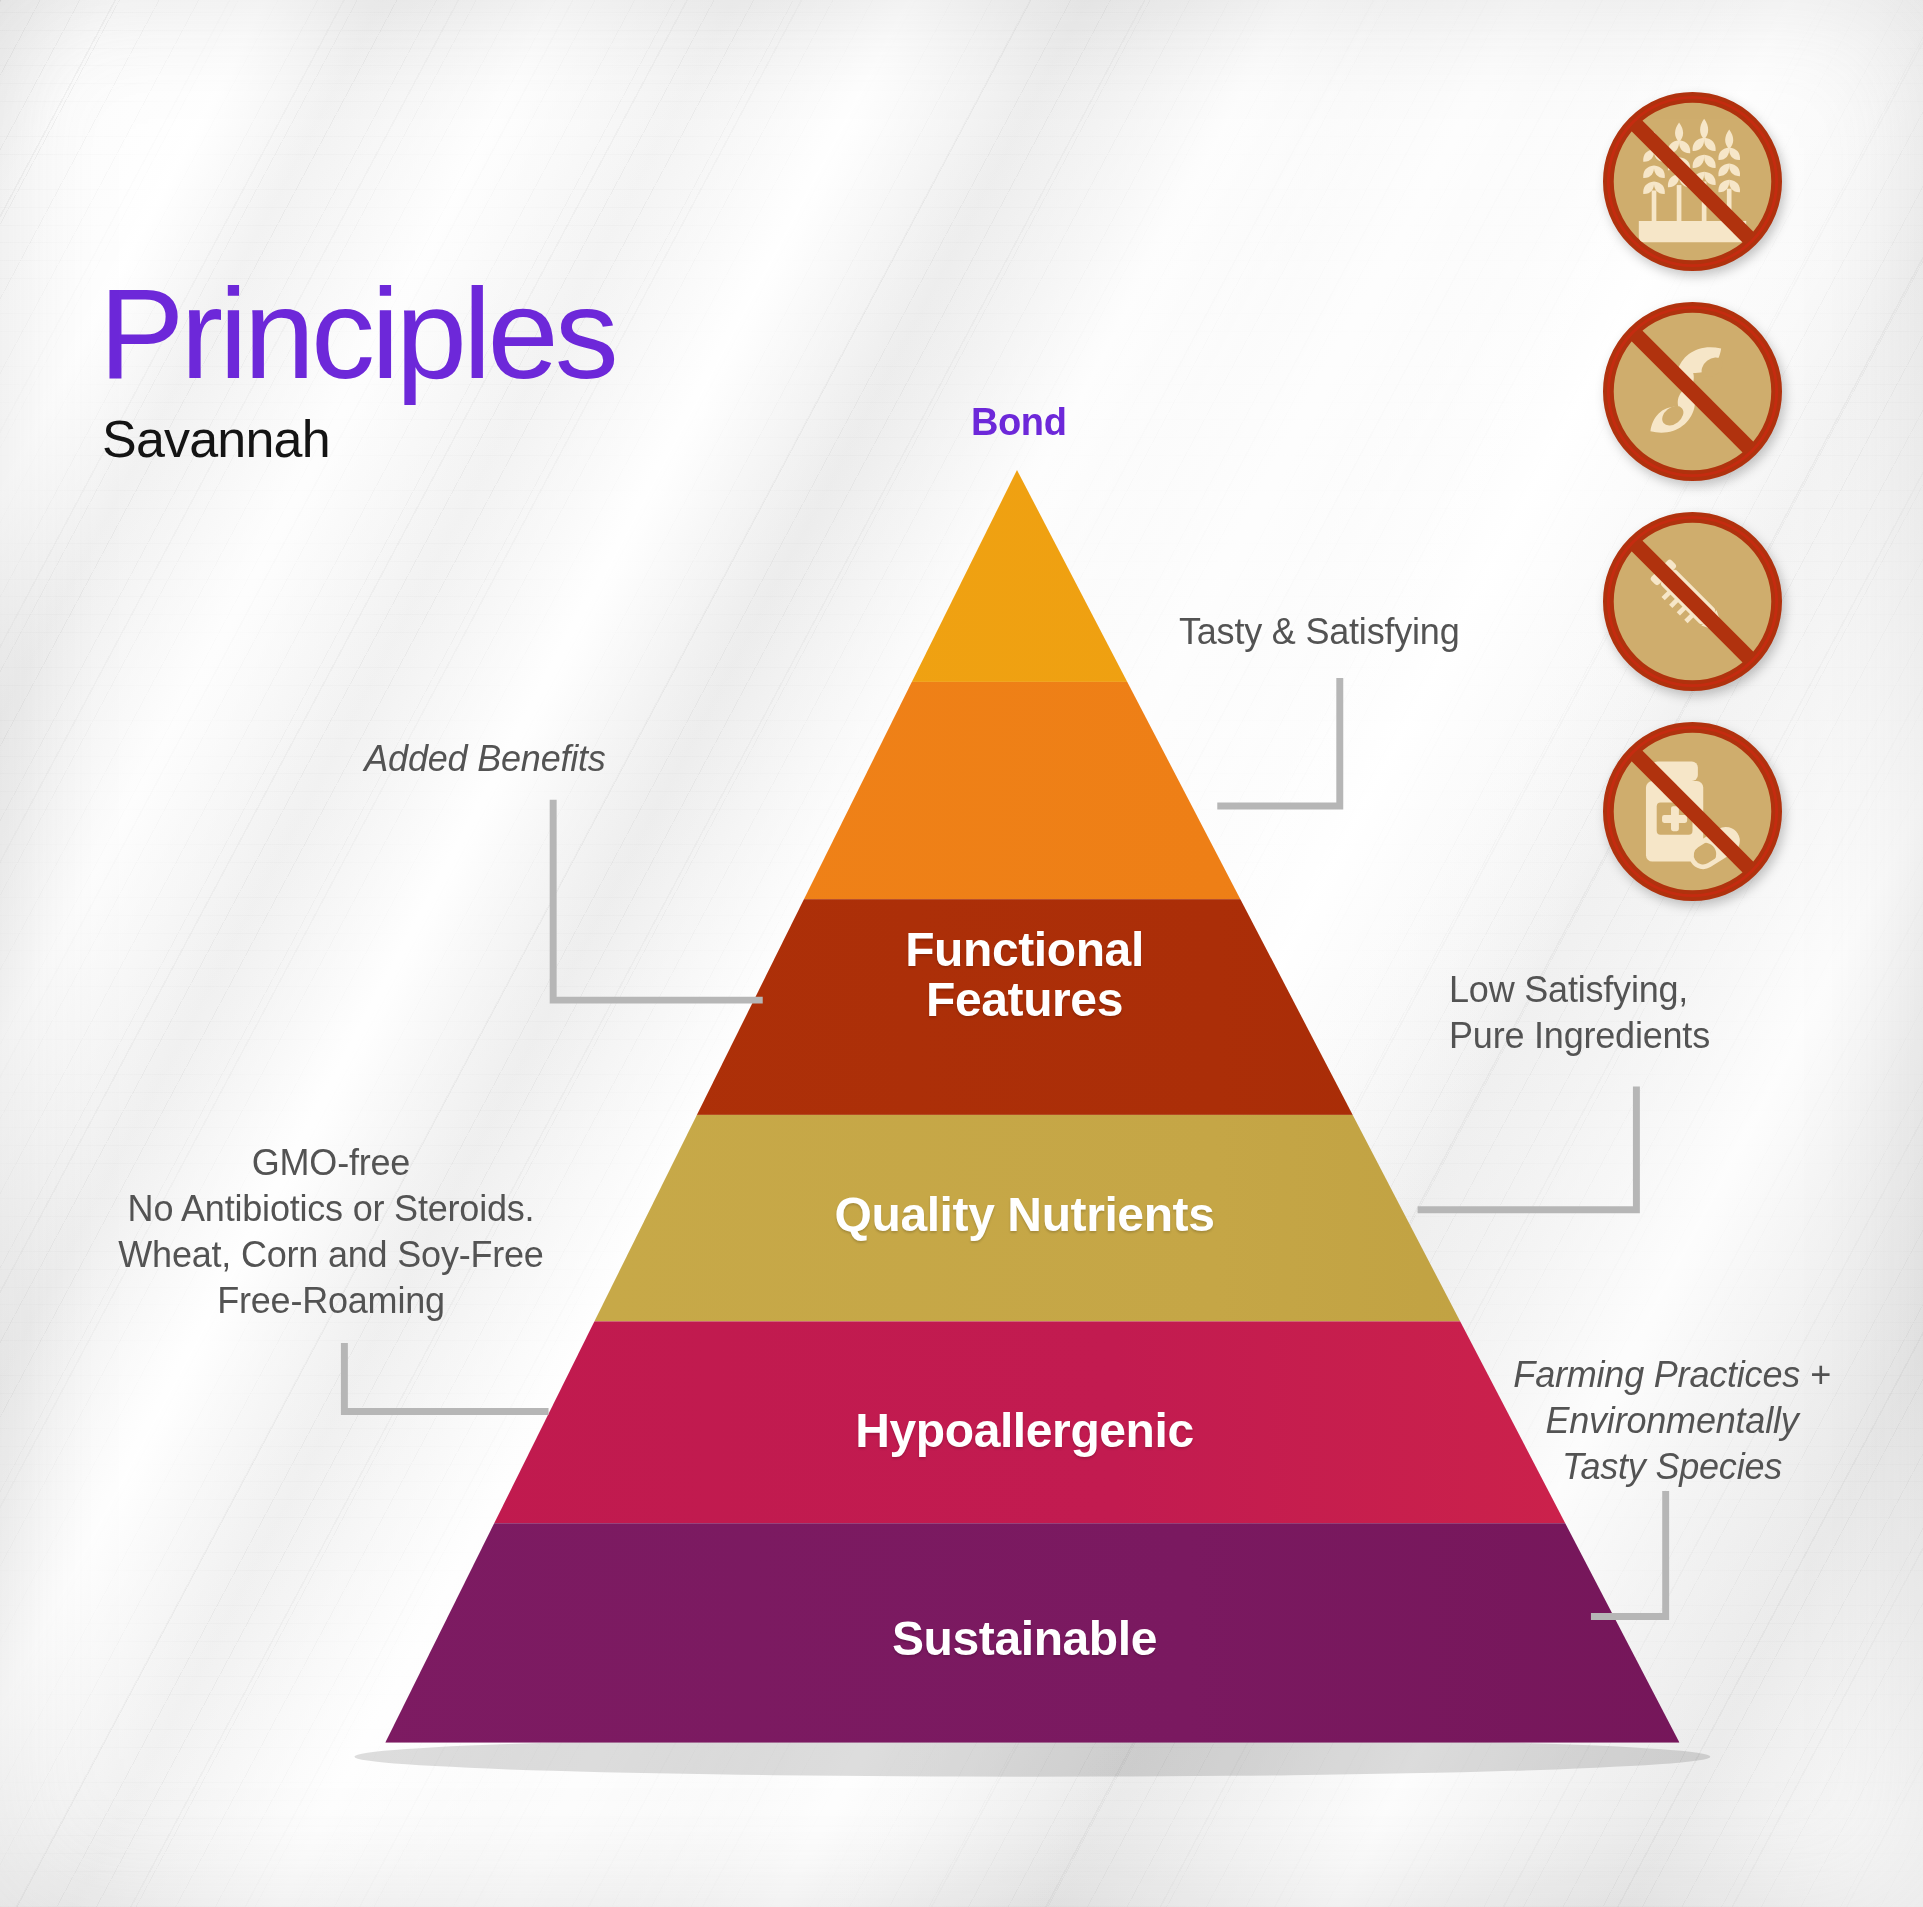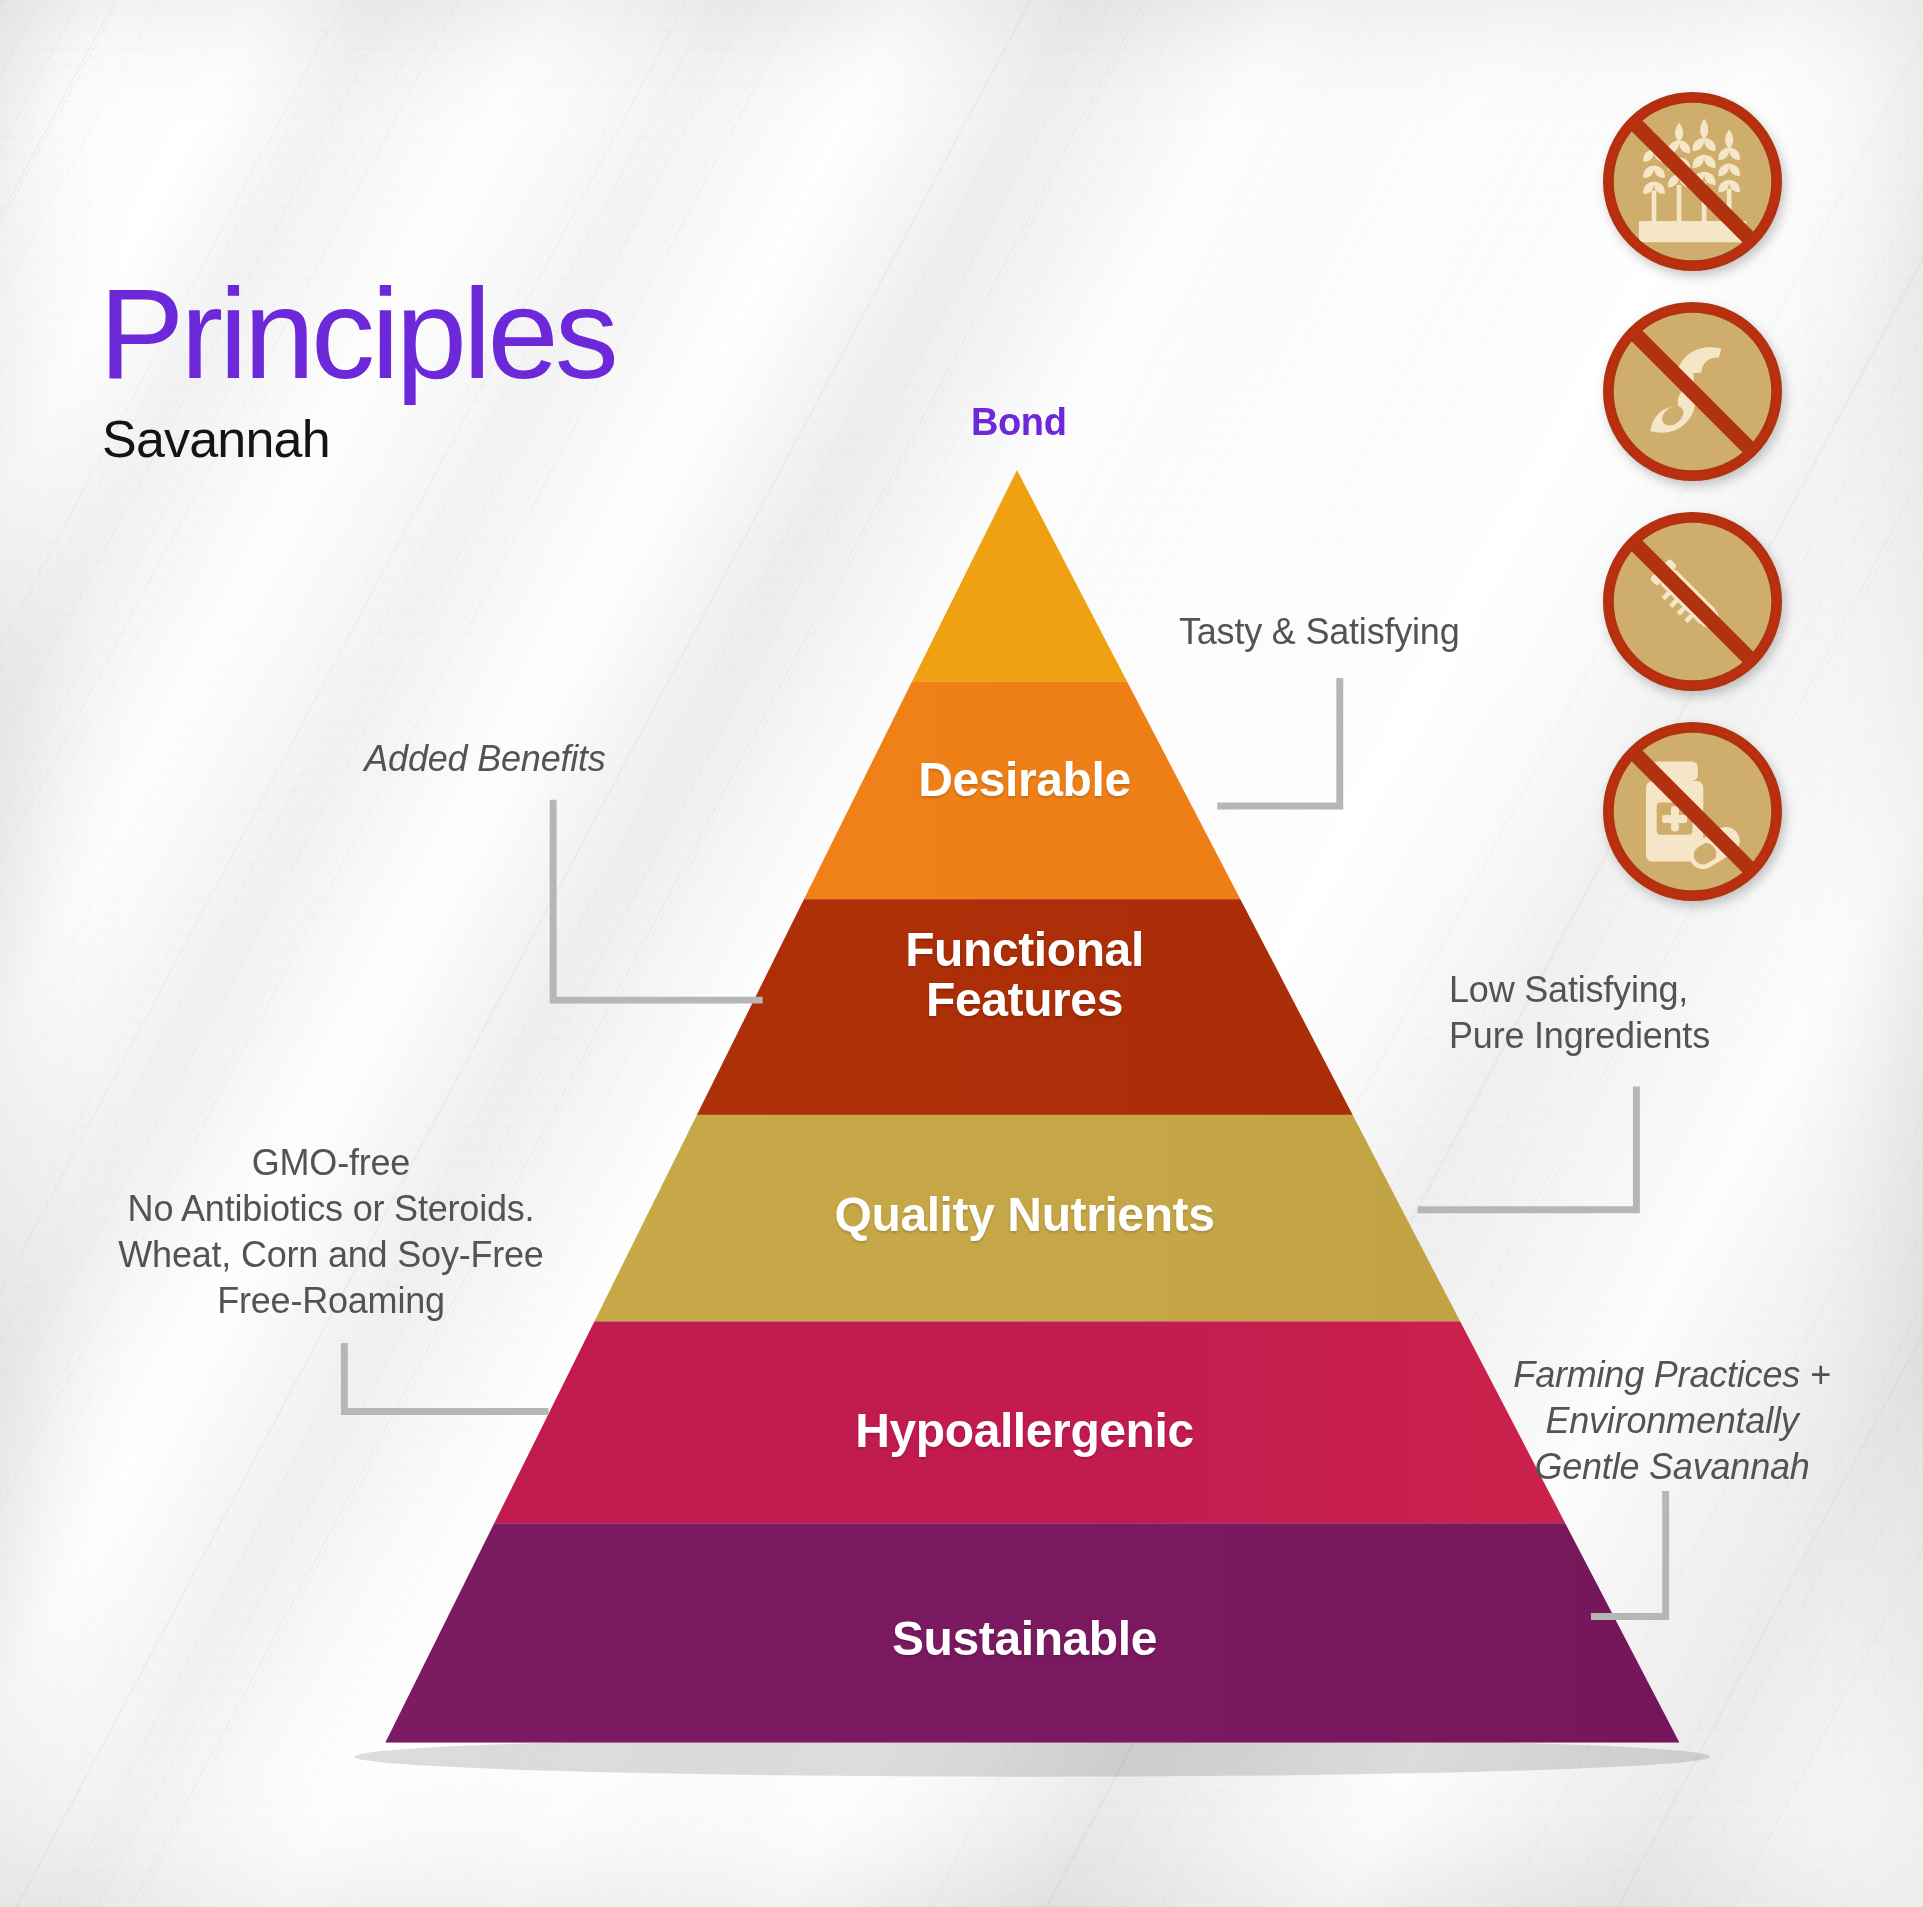--- a/index.html
+++ b/index.html
@@ -185,21 +185,20 @@
       <path d="M 1739 880 L 1739 1046 L 1580 1046"></path>
 
       <path d="M 2124 1410 L 2124 1570 L 1840 1570"></path>
 
       <path d="M 2162 1935 L 2162 2098 L 2065 2098"></path>
     </g>
   </svg>
 
   <div id="apex-label">Bond</div>
 
-  <div class="tier-label" id="tier-label-desirable">Desirable</div>
 
   <div class="tier-label" id="tier-label-functional">
     <div>Functional</div>
     <div>Features</div>
   </div>
 
   <div class="tier-label" id="tier-label-hypo">Hypoallergenic</div>
 
   <div class="tier-label" id="tier-label-quality">Quality Nutrients</div>
 
@@ -218,21 +217,21 @@
 <div class="annotation left-al" id="ann-tasty">Tasty &amp; Satisfying</div>
 
 <div class="annotation left-al" id="ann-lowproc">
   <div>Low Satisfying,</div>
   <div>Pure Ingredients</div>
 </div>
 
 <div class="annotation right-al" id="ann-farming">
   <div>Farming Practices +</div>
   <div>Environmentally</div>
-  <div>Gentle Savannah</div>
+  <div>Tasty Species</div>
 </div>
 
 <div id="badges">
 
   <div class="badge">
     <svg width="179" height="179" viewBox="0 0 100 100">
       <circle cx="50" cy="50" r="47" fill="#cfad6d" stroke="#b0320e" stroke-width="6"></circle>
       <circle cx="50" cy="50" r="47" fill="none" stroke="#c92a10" stroke-width="1.6" opacity="0.85"></circle>
       <g fill="#f6e6c8">
 

